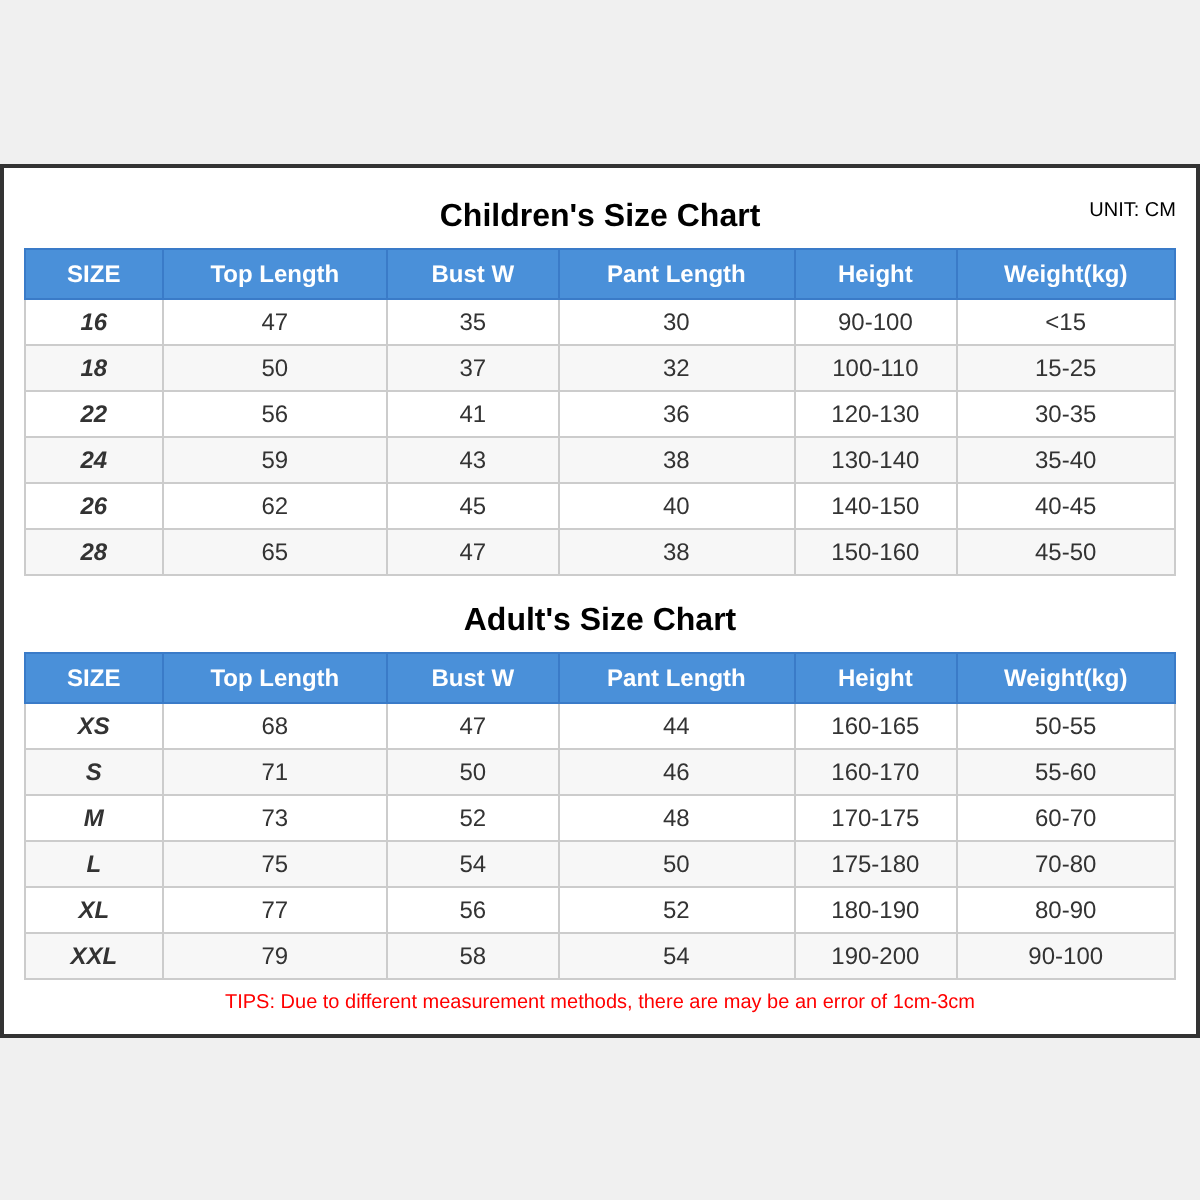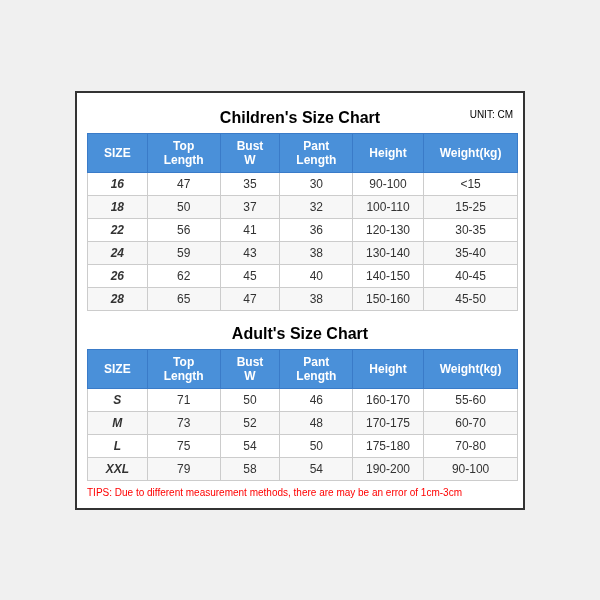--- a/index.html
+++ b/index.html
@@ -8,21 +8,21 @@
       height: 600px;
       display: flex;
       align-items: center;
       justify-content: center;
       background: #f0f0f0;
       font-family: Arial, sans-serif;
     }
     .chart-container {
       background: #fff;
       border: 2px solid #333;
-      width: 450px;
+      width: 600px;
       padding: 10px;
     }
     .section-title {
       text-align: center;
       font-size: 16px;
       font-weight: bold;
       padding: 6px 0 2px 0;
       position: relative;
     }
     .unit-label {
@@ -50,21 +50,21 @@
       text-align: center;
       font-size: 12px;
       padding: 4px 4px;
       border: 1px solid #ccc;
       color: #333;
     }
     tr:nth-child(even) td { background: #f7f7f7; }
     tr:nth-child(odd) td { background: #fff; }
     td:first-child { font-weight: bold; font-style: italic; }
     .tips {
-      text-align: left;
+      text-align: center;
       font-size: 10px;
       color: red;
       margin-top: 6px;
     }
     .section-divider {
       margin-top: 8px;
     }
   </style>
 </head>
 <body>
@@ -149,20 +149,28 @@
 
       <th>SIZE</th>
           <th>Top Length</th>
           <th>Bust W</th>
           <th>Pant Length</th>
           <th>Height</th>
           <th>Weight(kg)</th>
         </tr>
     </thead>
     <tbody id="adults-tbody">
+    <tr>
+          <td>XS</td>
+          <td>68</td>
+          <td>47</td>
+          <td>44</td>
+          <td>160-165</td>
+          <td>50-55</td>
+        </tr>
         <tr>
           <td>S</td>
           <td>71</td>
           <td>50</td>
           <td>46</td>
           <td>160-170</td>
           <td>55-60</td>
         </tr>
         <tr>
           <td>M</td>
@@ -174,20 +182,28 @@
         </tr>
         <tr>
           <td>L</td>
           <td>75</td>
           <td>54</td>
           <td>50</td>
           <td>175-180</td>
           <td>70-80</td>
         </tr>
         <tr>
+          <td>XL</td>
+          <td>77</td>
+          <td>56</td>
+          <td>52</td>
+          <td>180-190</td>
+          <td>80-90</td>
+        </tr>
+        <tr>
           <td>XXL</td>
           <td>79</td>
           <td>58</td>
           <td>54</td>
           <td>190-200</td>
           <td>90-100</td>
         </tr>
       </tbody>
   </table>
 

